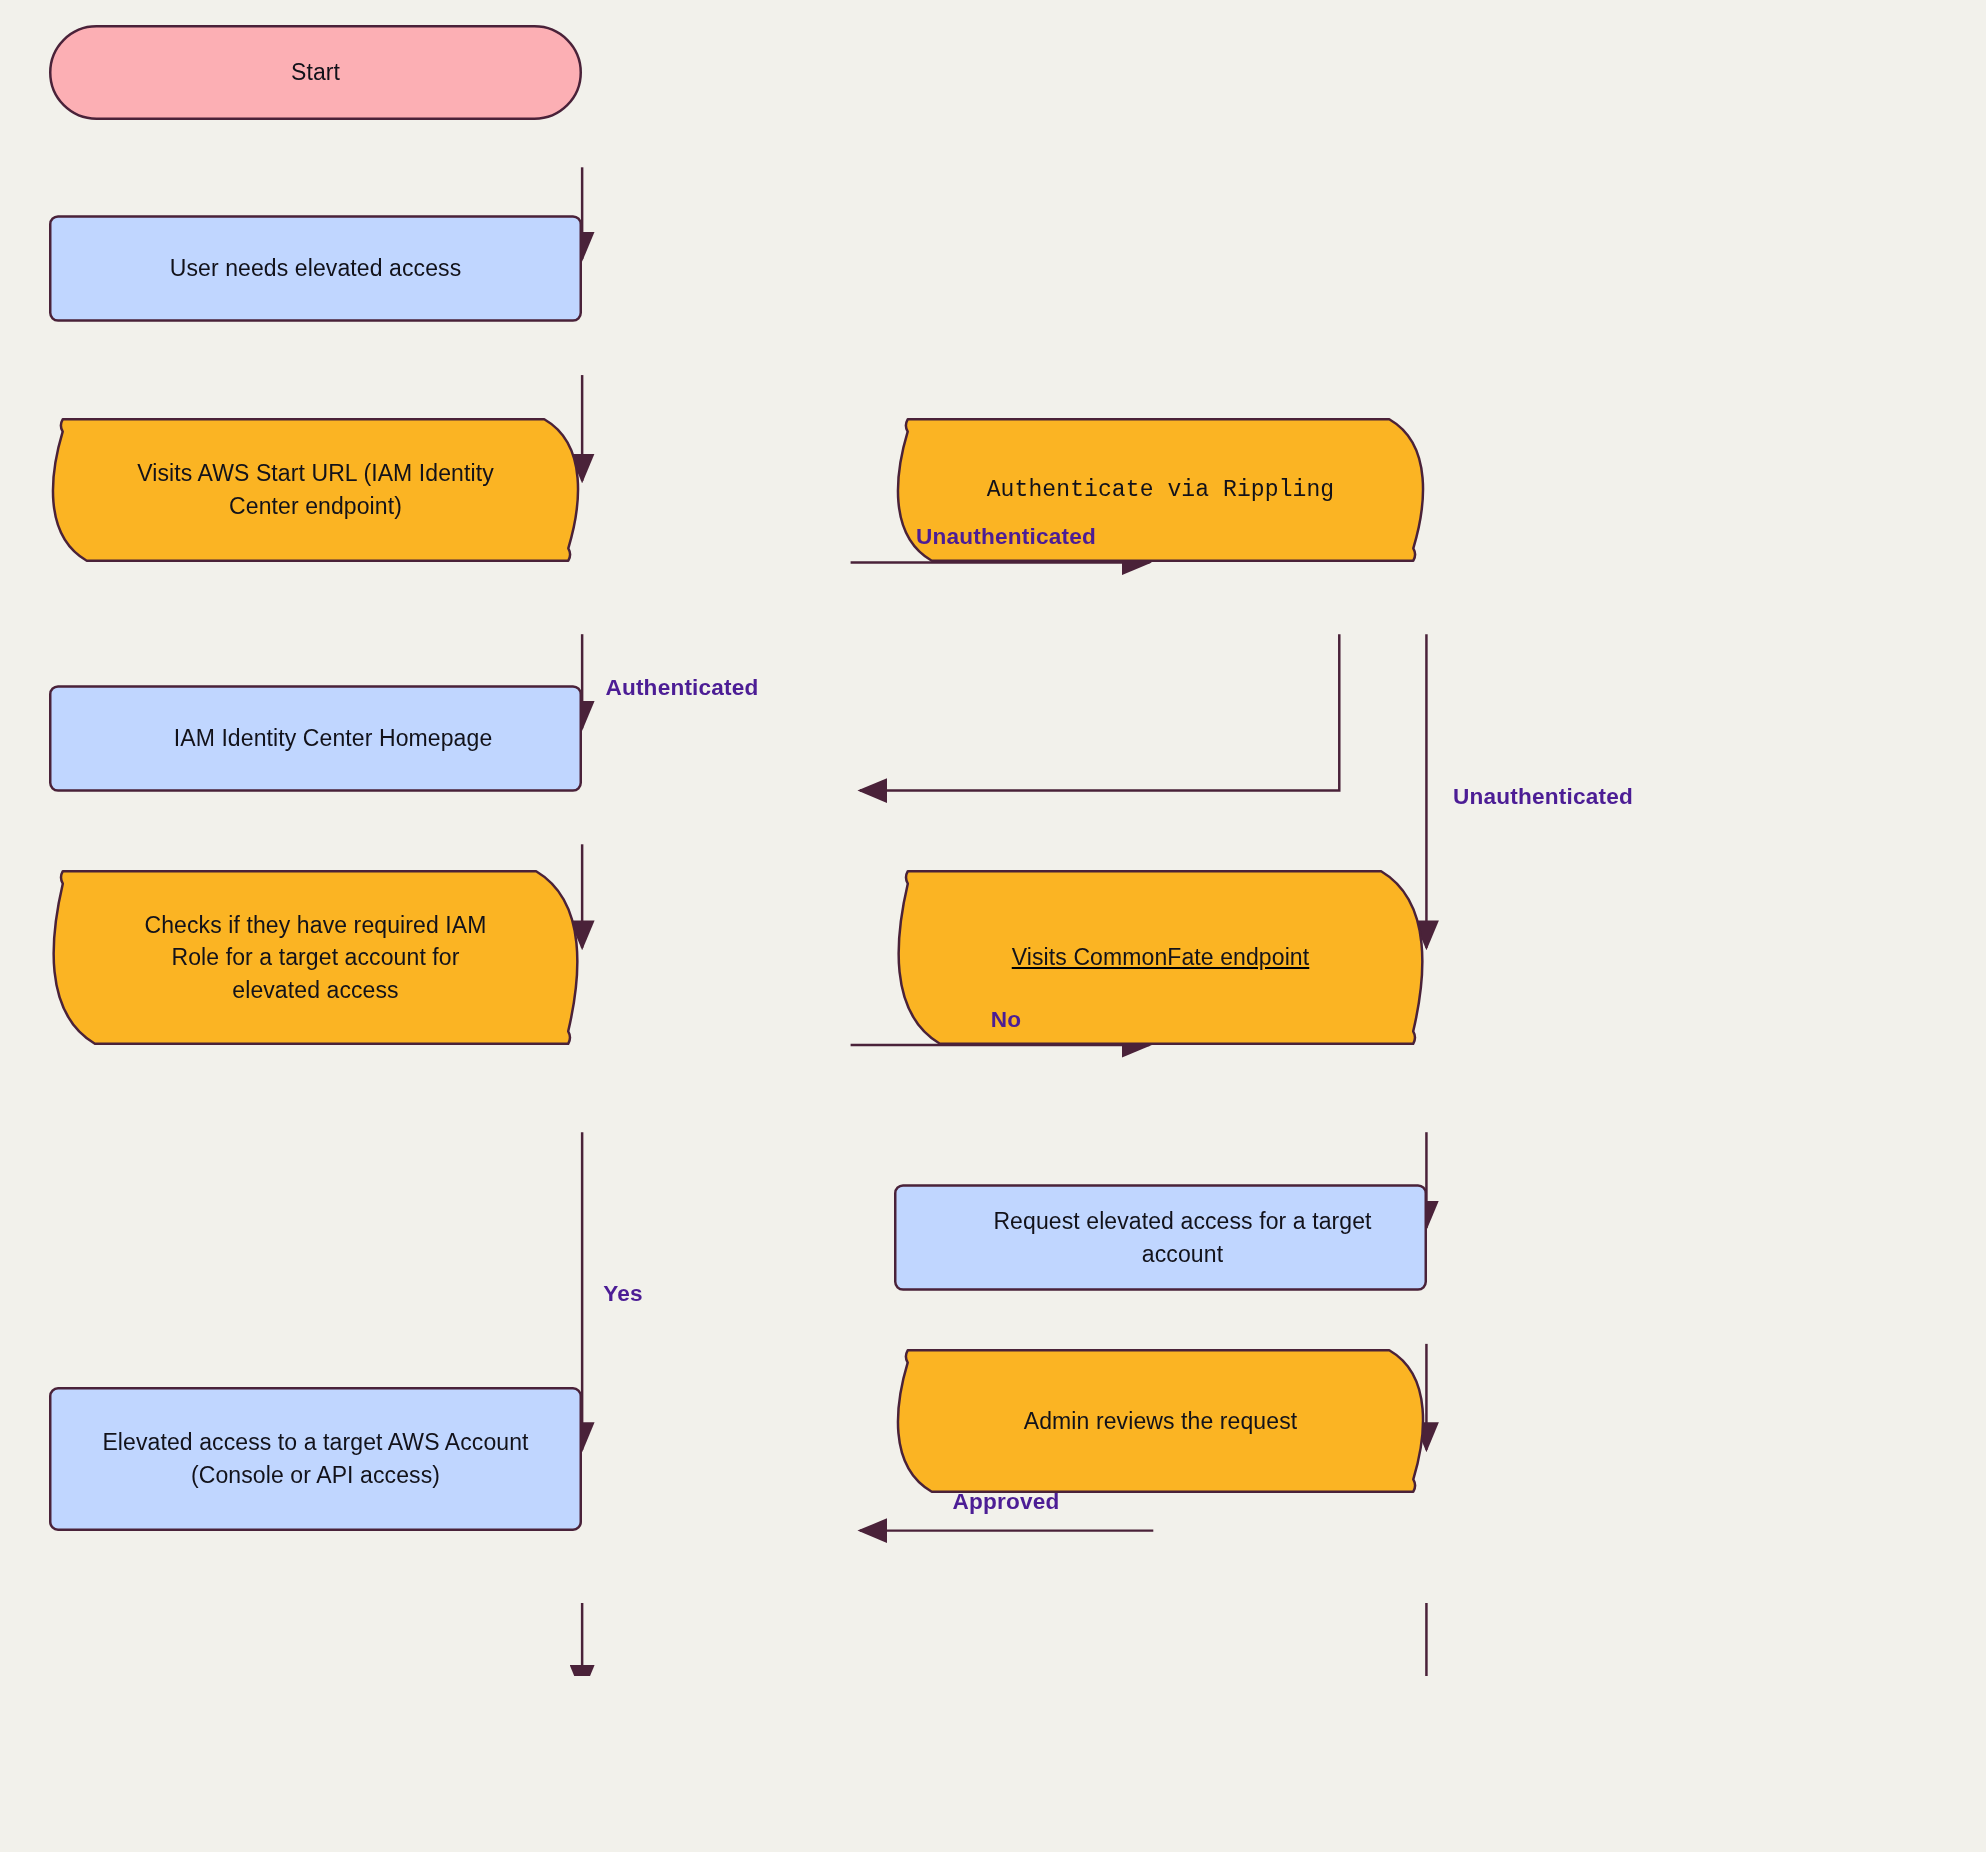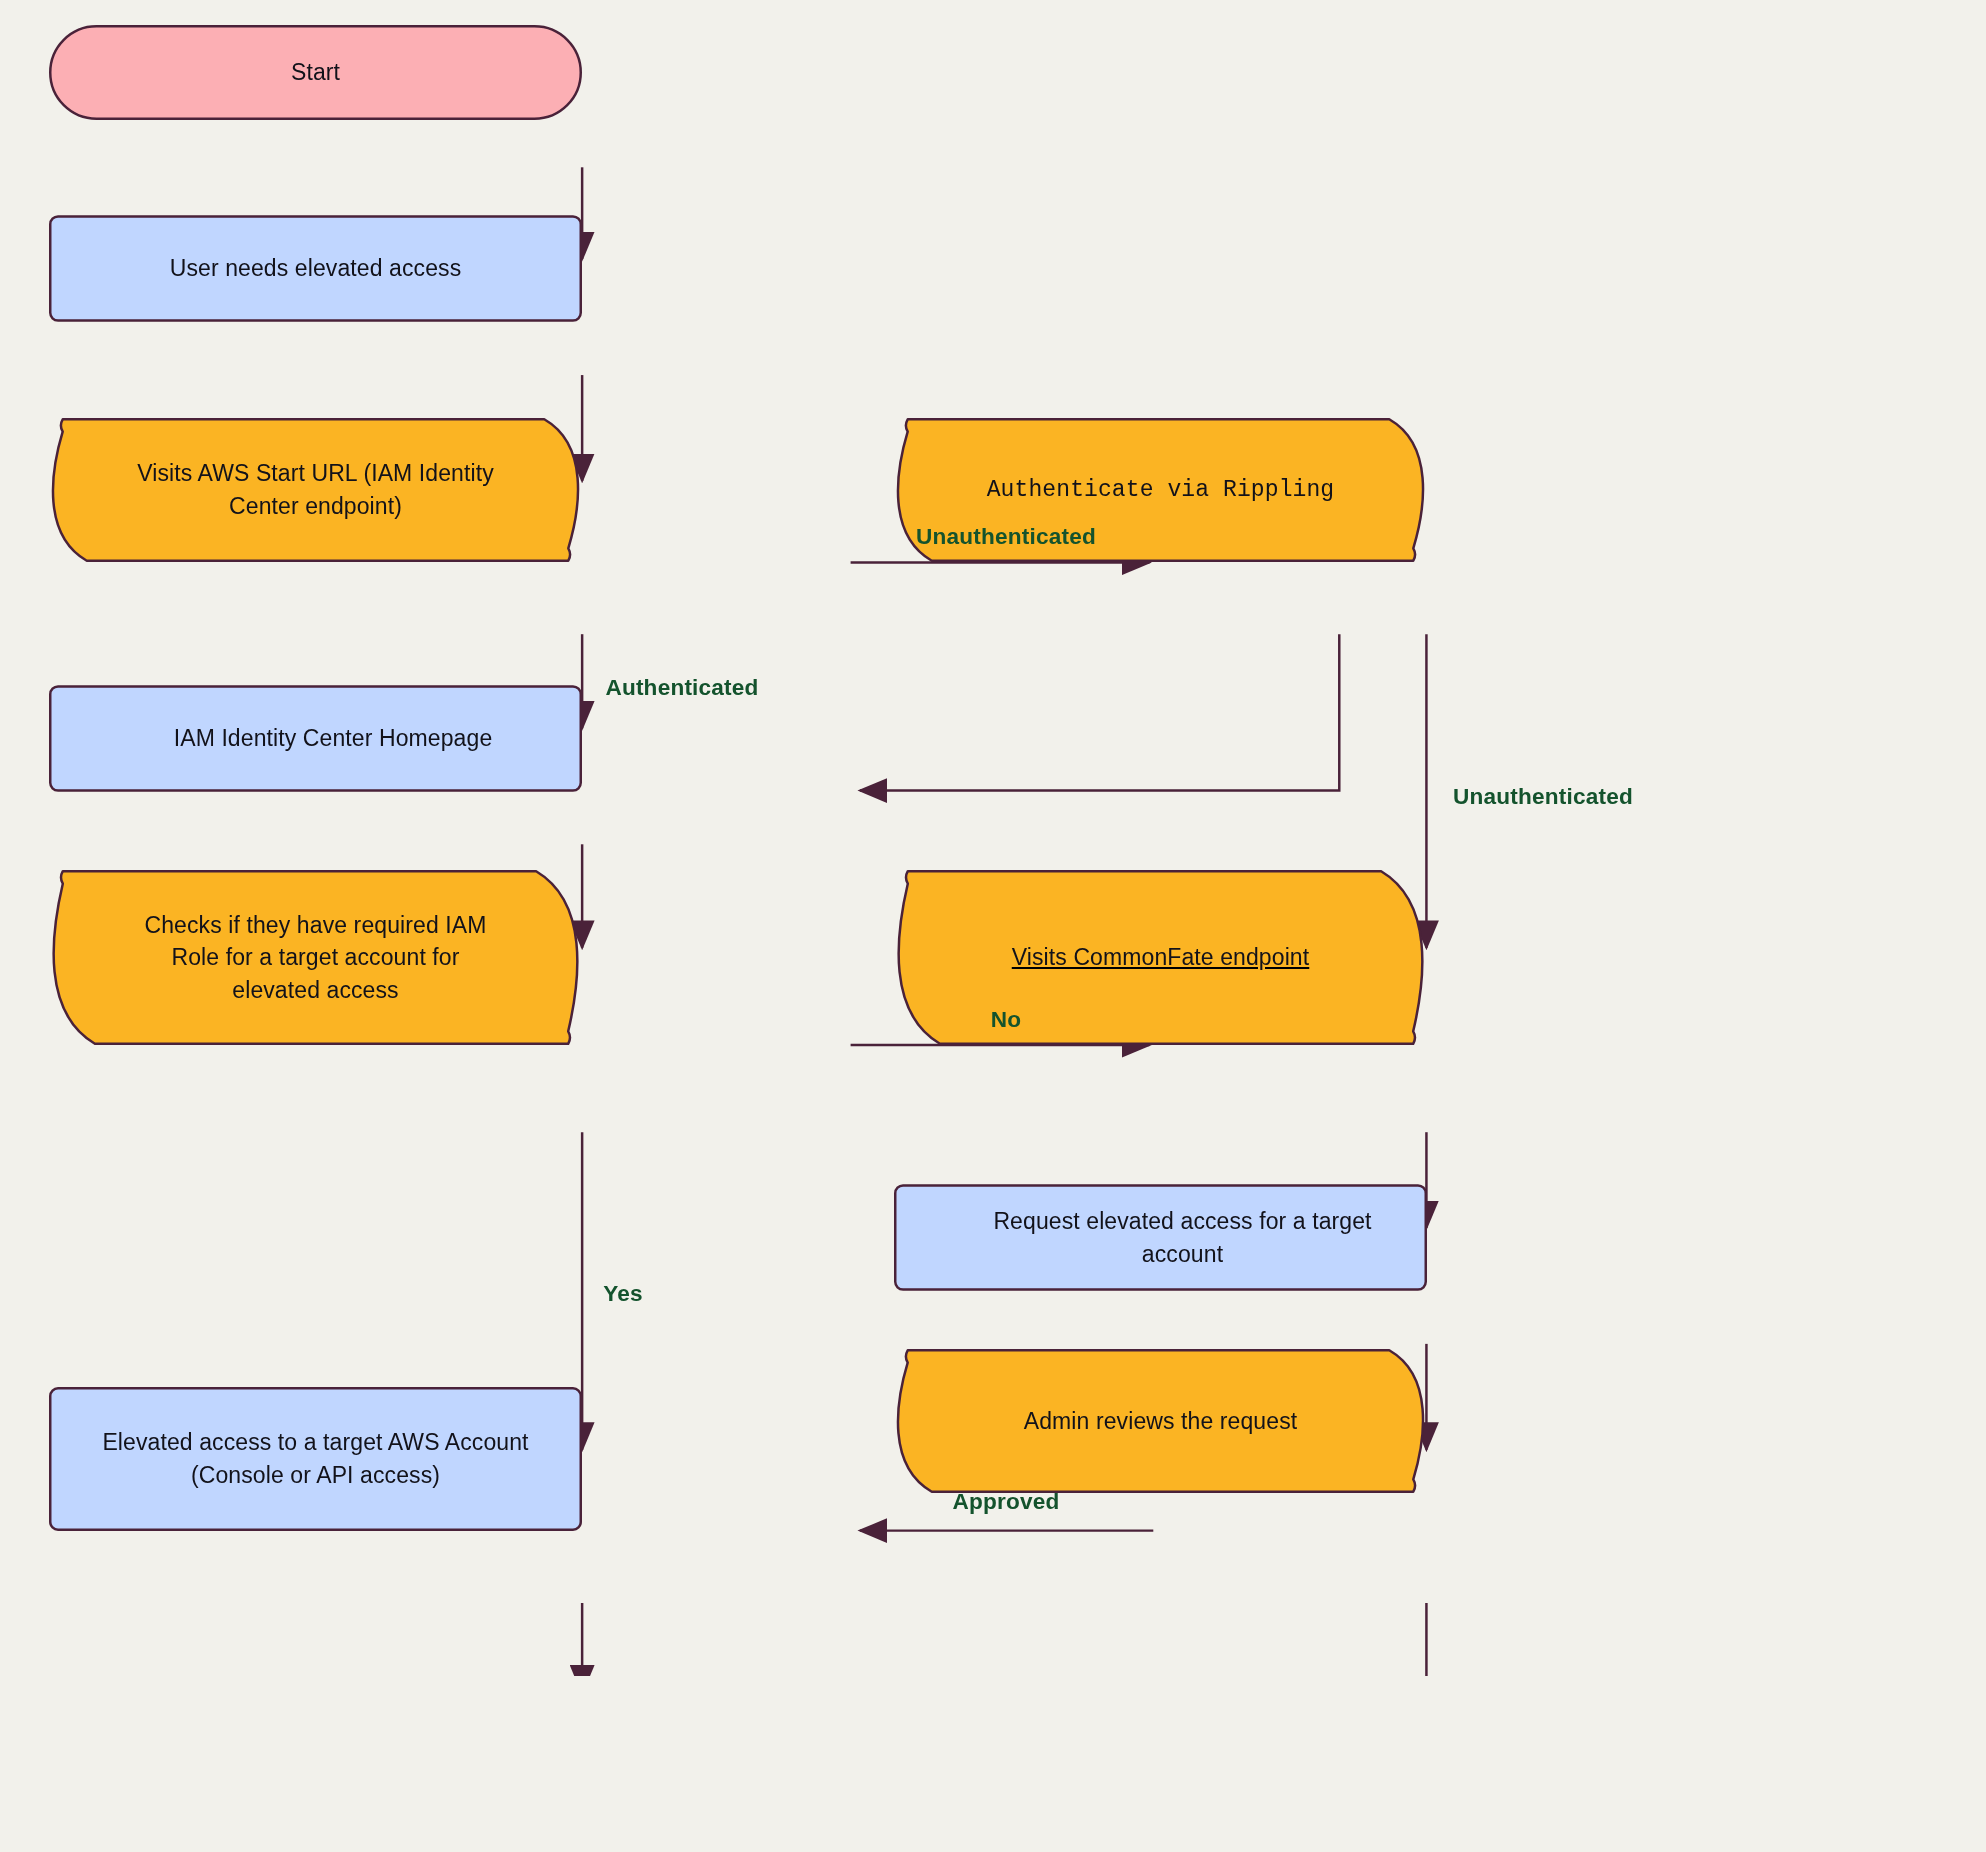--- a/index.html
+++ b/index.html
@@ -55,21 +55,21 @@
     color: #12121A;
     font-size: 23px;
     line-height: 1.42;
     font-weight: 400;
     letter-spacing: 0.1px;
     padding: 0 20px;
     white-space: pre-line;
   }
   .edge-label {
     position: absolute;
-    color: #14532d;
+    color: #4c1d95;
     font-size: 22.6px;
     font-weight: 700;
     letter-spacing: 0.2px;
     white-space: nowrap;
     transform: translate(-50%, -50%);
     z-index: 5;
   }
 </style>
 </head>
 <body>

